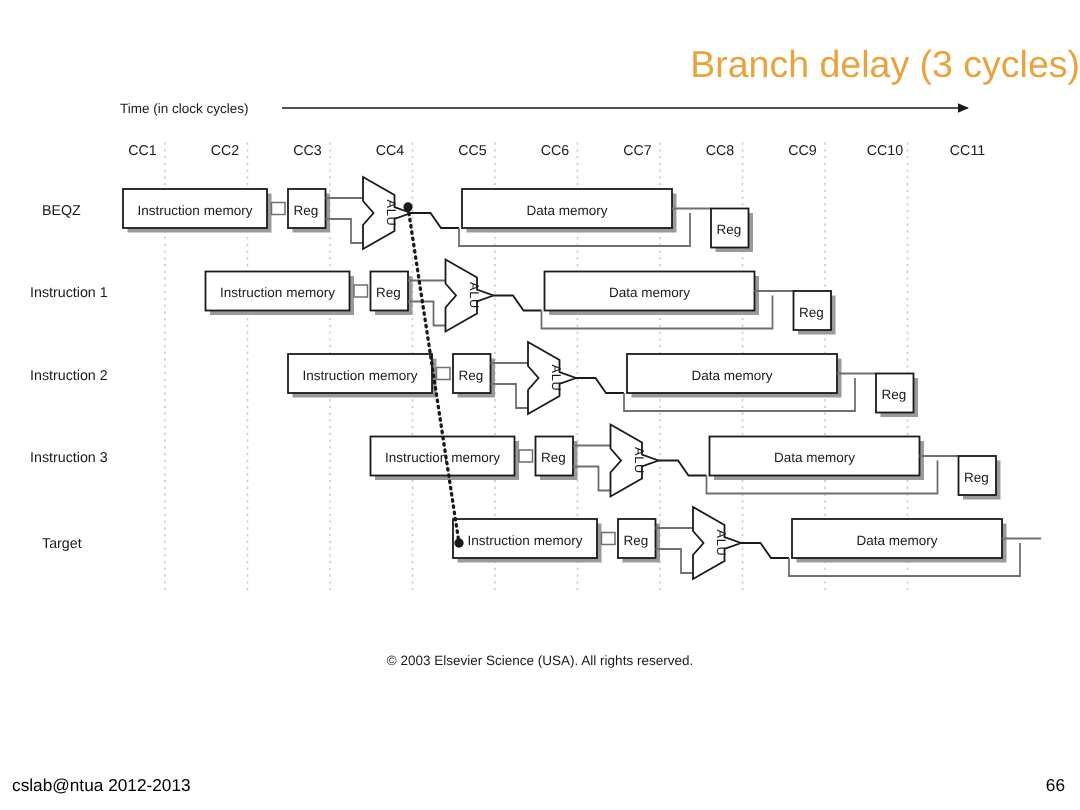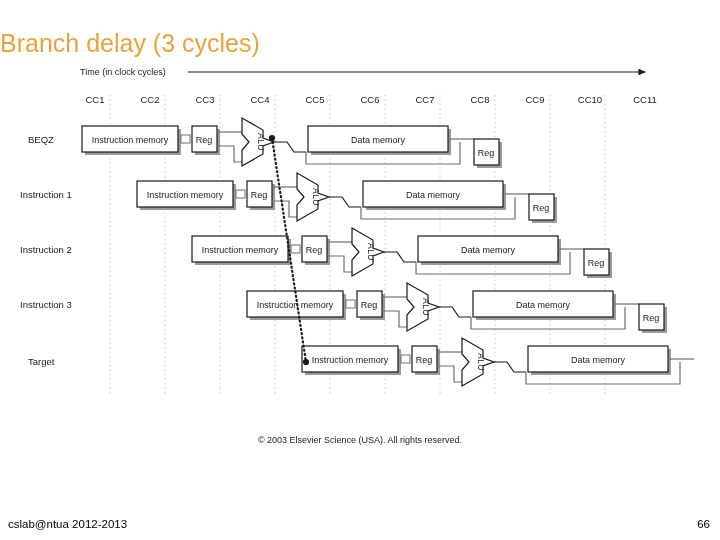--- a/index.html
+++ b/index.html
@@ -15,21 +15,21 @@
     font-family: "Liberation Sans", sans-serif;
     color: #000000;
   }
 
   
   #slide-title {
     position: absolute;
     left: 0;
     top: 12px;
     width: 720px;
-    text-align: left;
+    text-align: right;
     font-size: 25px;
     font-weight: normal;
     letter-spacing: 0px;
     color: #e8a33d;
     font-family: "Liberation Sans", sans-serif;
   }
 
   
   #figure {
     position: absolute;

